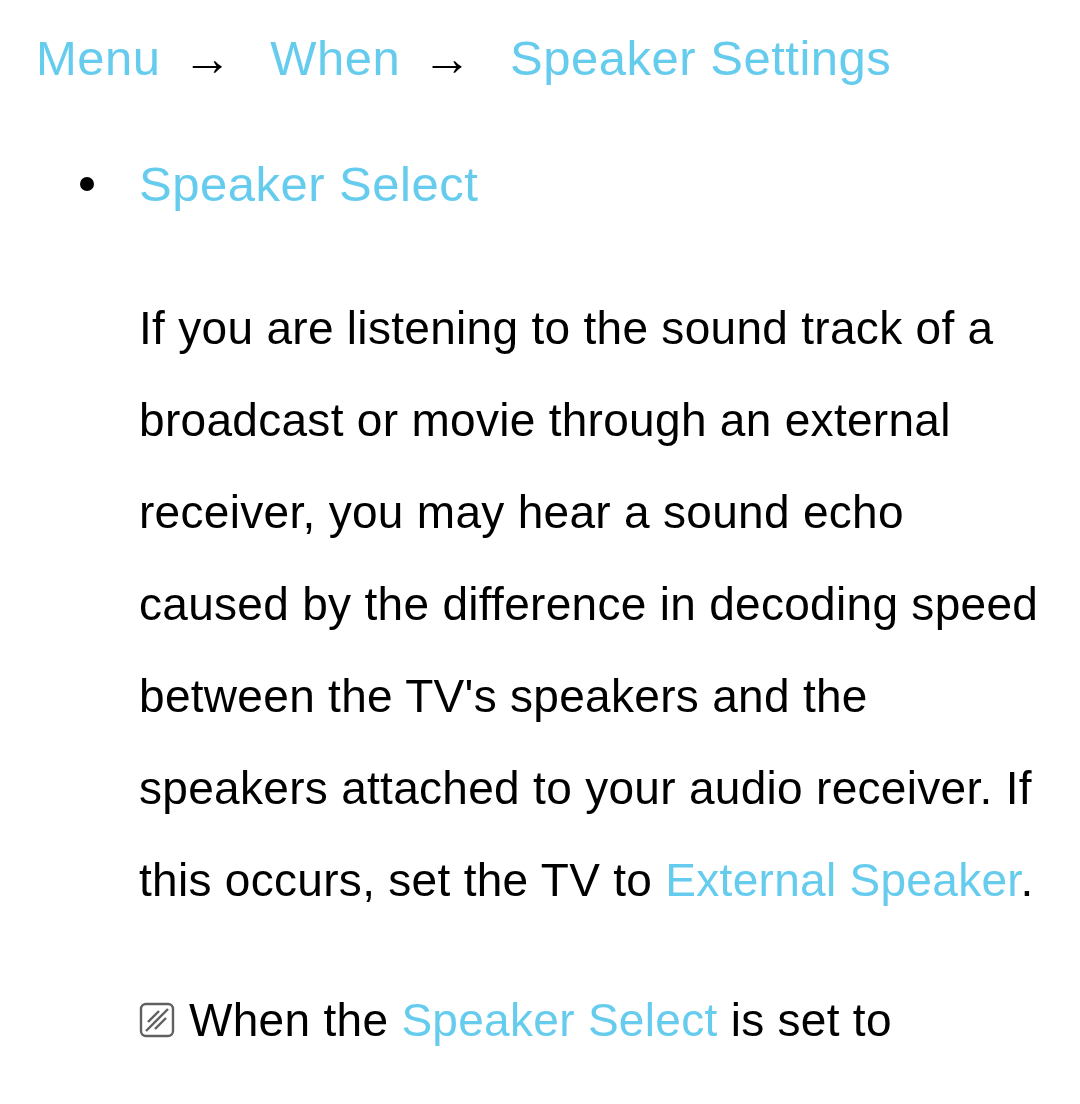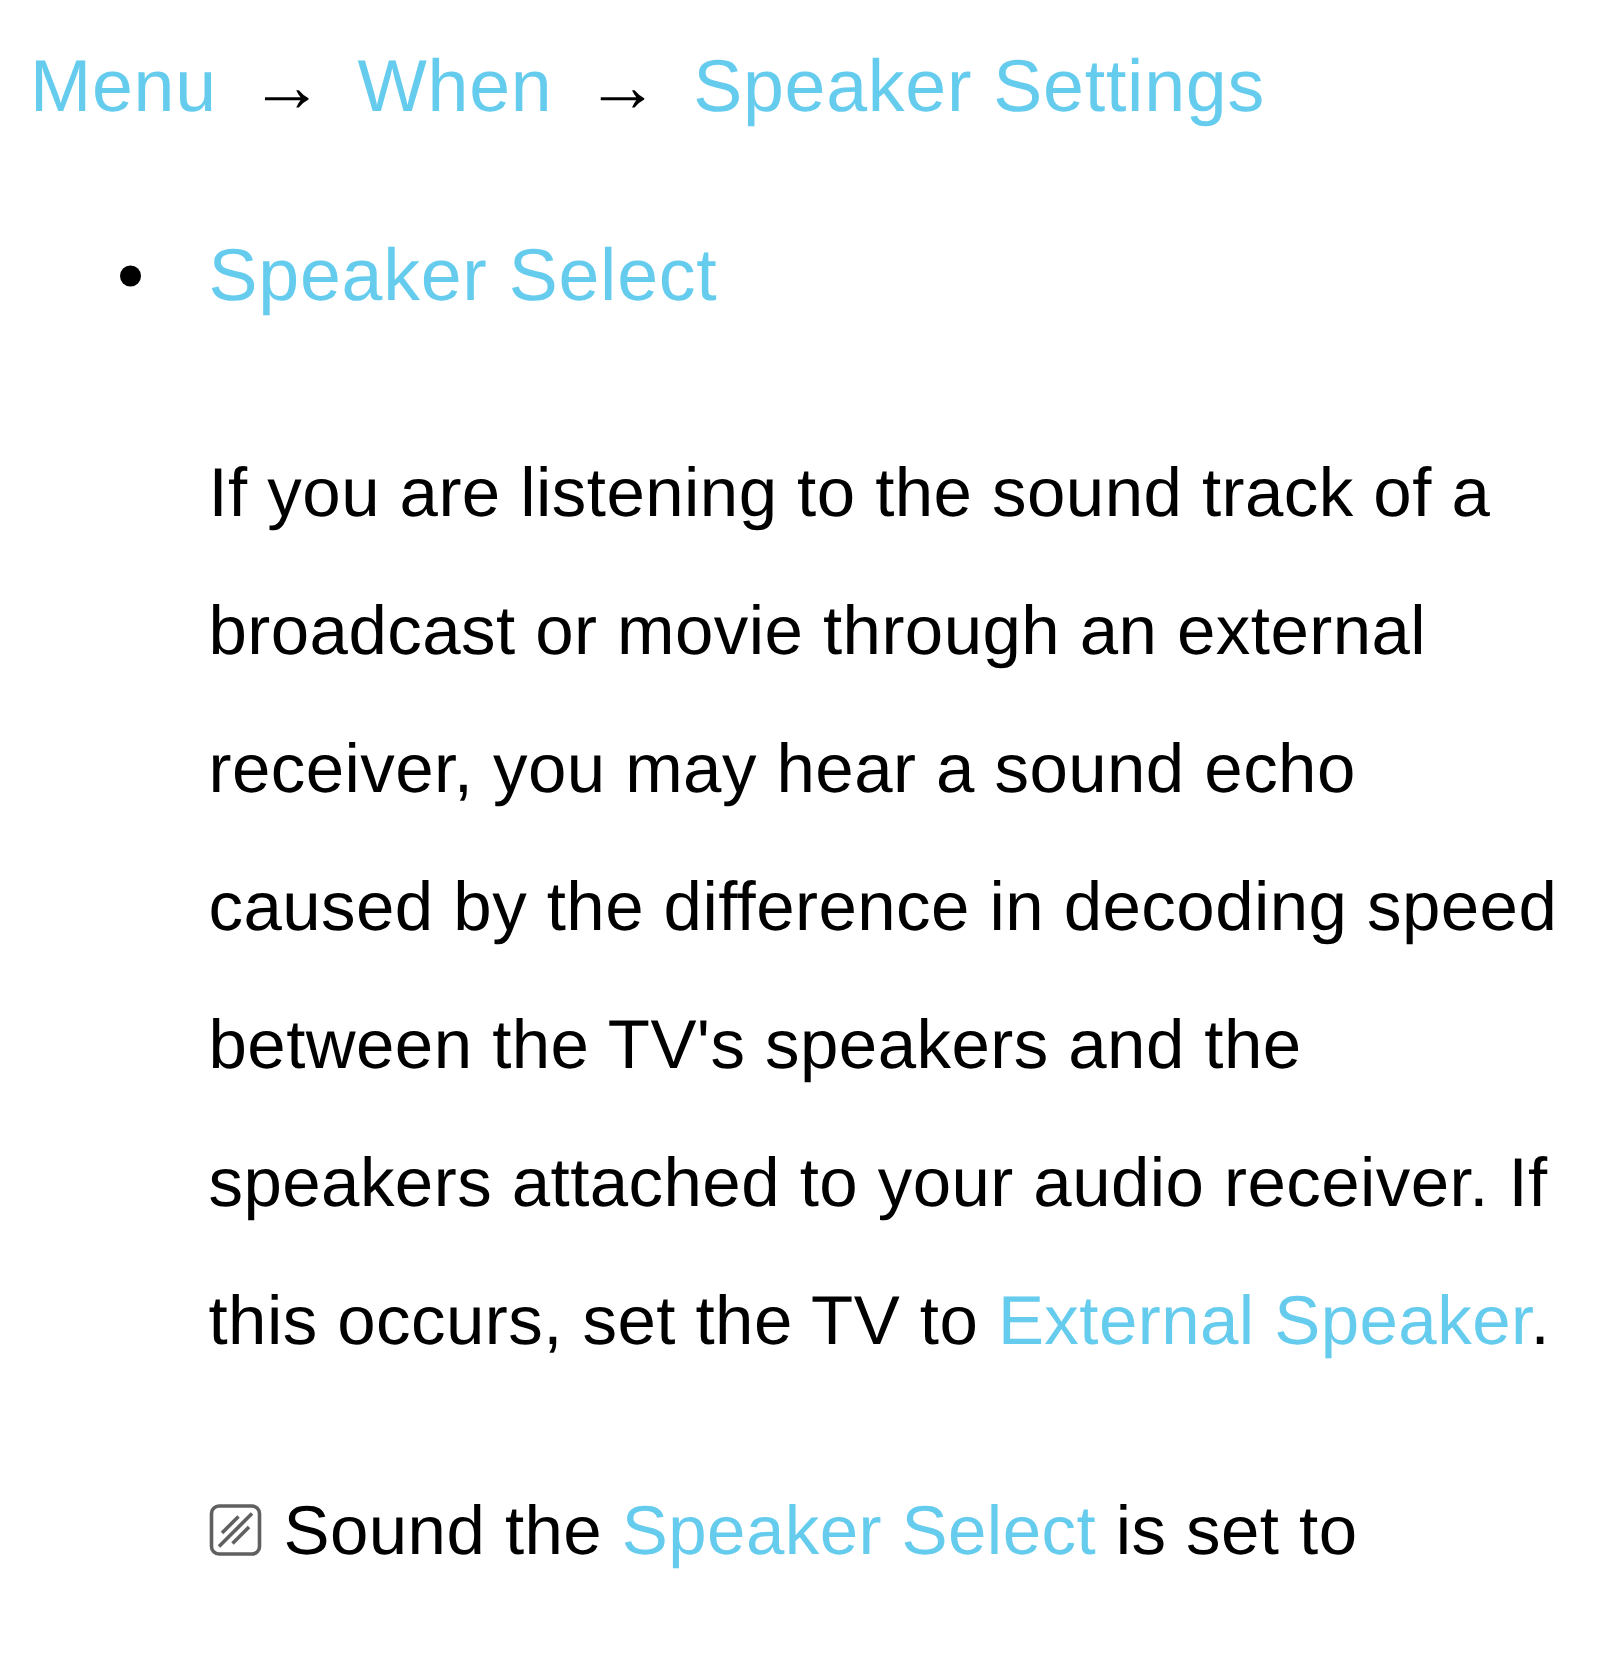--- a/index.html
+++ b/index.html
@@ -17,20 +17,21 @@
       overflow: hidden;
     }
     .breadcrumb {
       font-size: 49px;
       font-weight: 400;
       margin-bottom: 70px;
       letter-spacing: 0.5px;
     }
     .breadcrumb .link {
       color: #66ccee;
+      margin-left: 16px;
     }
     .breadcrumb .arrow {
       color: #000000;
       margin: 0 8px;
     }
     .content-area {
       padding-left: 60px;
     }
     .bullet-row {
       display: flex;
@@ -102,15 +103,15 @@
   </div>
 
   <div class="note-row">
     <span class="note-icon">
       <svg width="36" height="36" viewBox="0 0 36 36">
         <rect x="2" y="2" width="32" height="32" rx="5" ry="5" fill="none" stroke="#606060" stroke-width="2.4"></rect>
         <line x1="7" y1="29" x2="29" y2="7" stroke="#606060" stroke-width="2.4"></line>
         <line x1="9" y1="20" x2="20" y2="9" stroke="#606060" stroke-width="2.4"></line>
         <line x1="16" y1="27" x2="27" y2="16" stroke="#606060" stroke-width="2.4"></line>
       </svg>
-    </span><span>Sound the </span><span class="highlight">Speaker Select</span><span> is set to</span>
+    </span><span>When the </span><span class="highlight">Speaker Select</span><span> is set to</span>
   </div>
 </div>
 
 </body></html>

